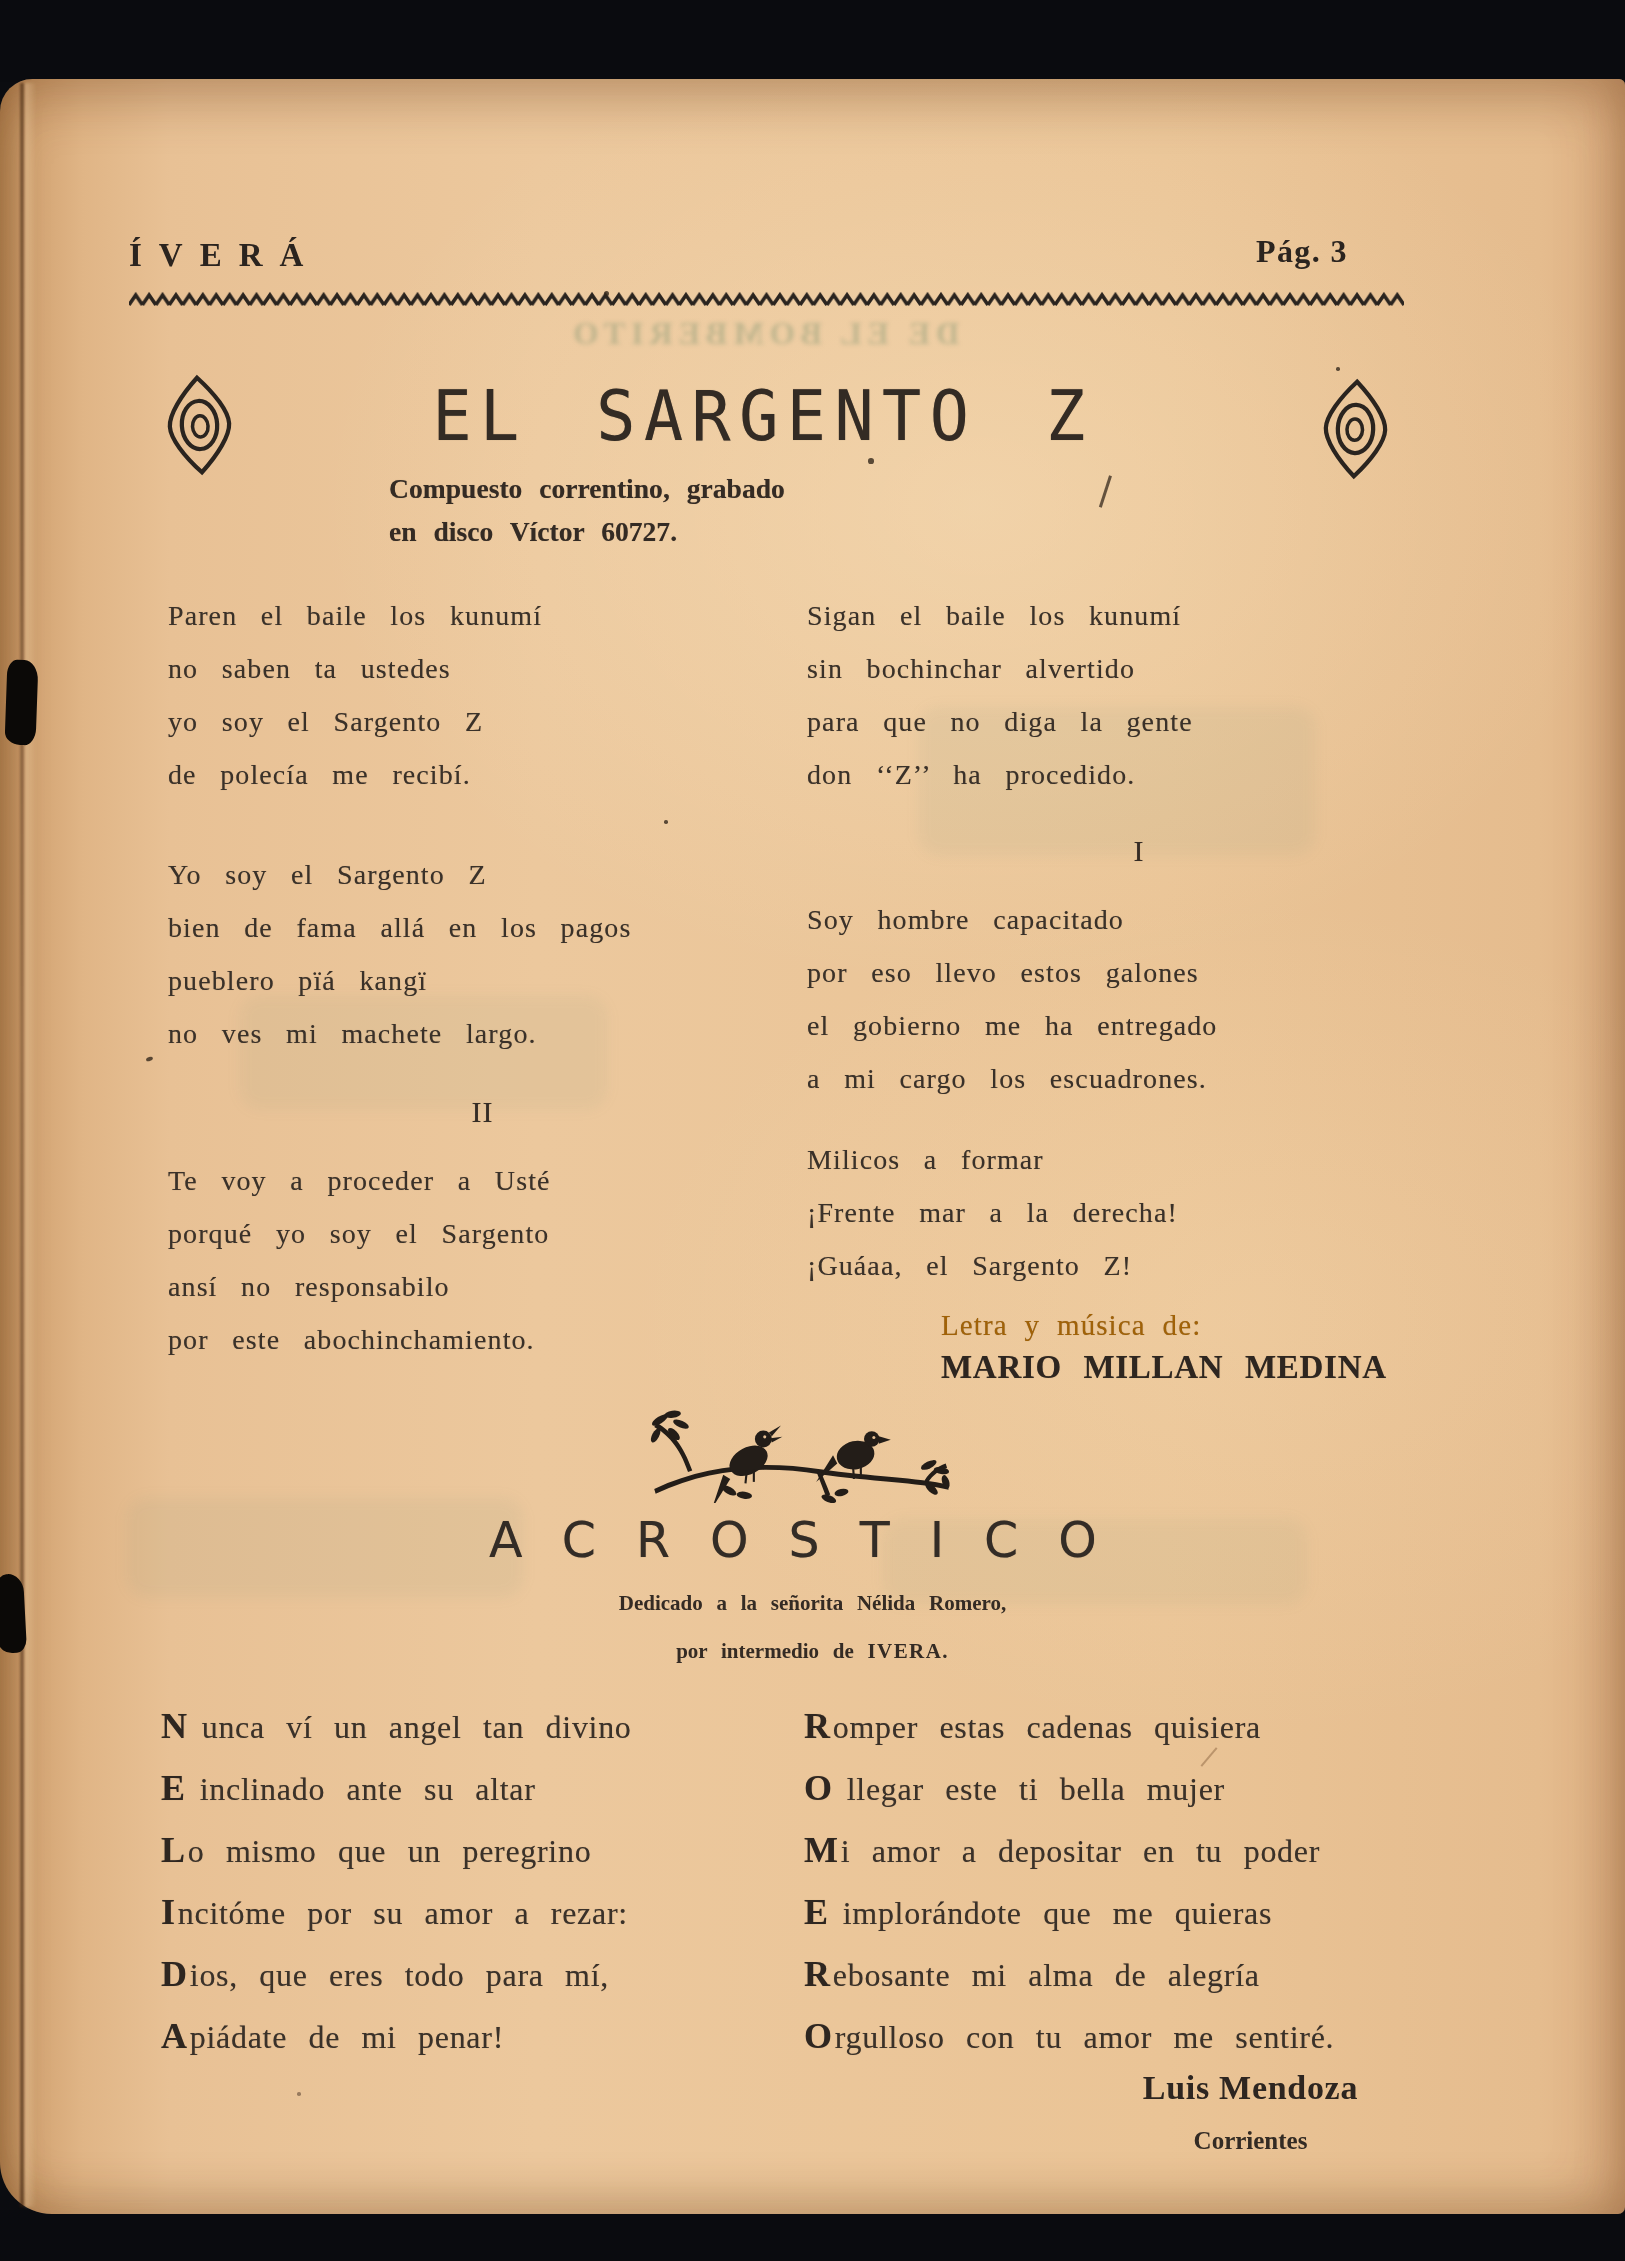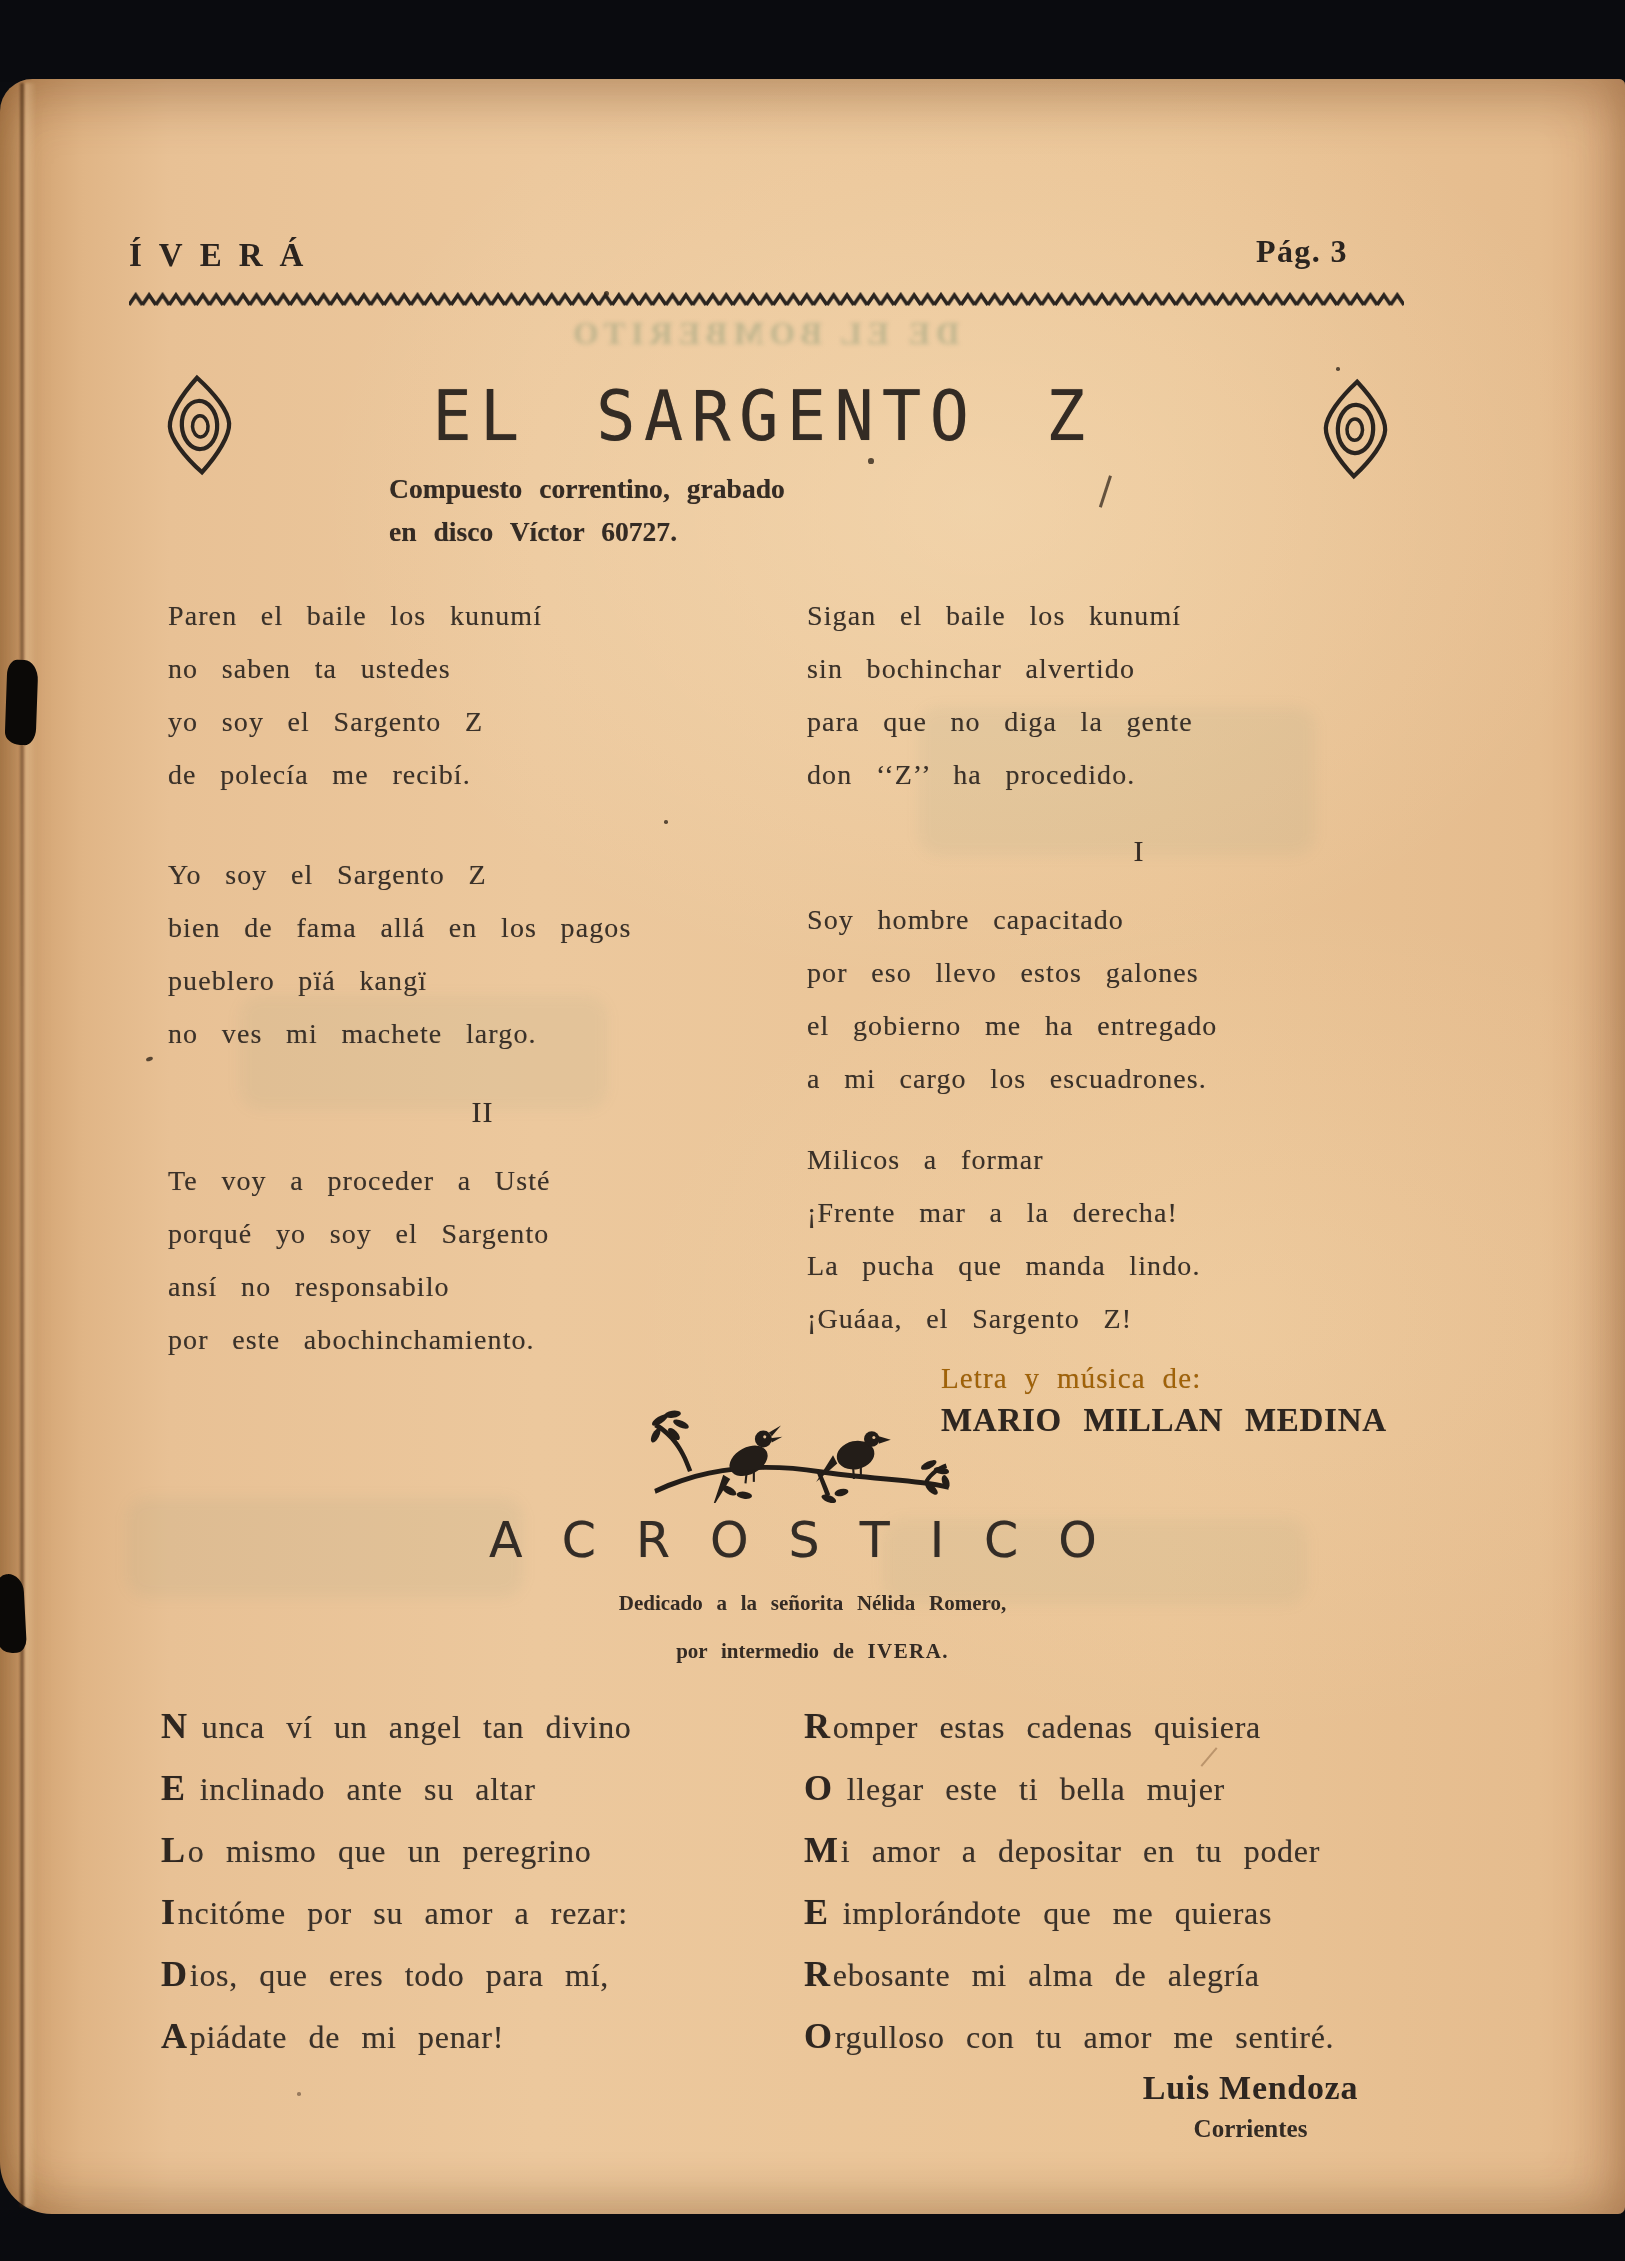--- a/index.html
+++ b/index.html
@@ -77,21 +77,21 @@
   .acrocol{line-height:62px;font-size:32px;letter-spacing:0.7px;word-spacing:12.7px;}
   .acroL{left:161px;top:1695px;width:643px;}
   .acroR{left:804px;top:1695px;width:777px;}
   .aline{height:62px;white-space:nowrap;}
   .ini{font-weight:bold;font-size:36px;color:#2e2620;}
   .rest{margin-left:2.1px;}
   .rest.gap{margin-left:14px;}
 
   .sig{left:1088px;top:2069px;width:325px;text-align:center;}
   .sig-name{font-size:34px;font-weight:bold;letter-spacing:0.7px;color:#2d2520;}
-  .sig-place{font-size:25px;font-weight:bold;margin-top:8px;color:#332b24;}
+  .sig-place{font-size:25px;font-weight:bold;margin-top:20px;color:#332b24;}
 
   .speck{position:absolute;background:rgba(52,40,28,.8);border-radius:50%;}
   .slash{position:absolute;background:rgba(54,40,28,.75);}
 </style>
 </head>
 <body>
 
 <div class="bar bar-top"></div>
 <div class="bar bar-bottom"></div>
 <div class="paper"></div>
@@ -163,21 +163,20 @@
   <div class="sectionmark mt-sec-r">I</div>
   <div>
     <div class="vline">Soy hombre capacitado</div>
     <div class="vline">por eso llevo estos galones</div>
     <div class="vline">el gobierno me ha entregado</div>
     <div class="vline">a mi cargo los escuadrones.</div>
   </div>
   <div class="mt-st3r">
     <div class="vline">Milicos a formar</div>
     <div class="vline">¡Frente mar a la derecha!</div>
-    <div class="vline">La pucha que manda lindo.</div>
     <div class="vline">¡Guáaa, el Sargento Z!</div>
   </div>
   <div class="credit">
     <div class="credit-label">Letra y música de:</div>
     <div class="credit-name">MARIO MILLAN MEDINA</div>
   </div>
 </div>
 
 <svg class="birds abs" width="314" height="107" viewBox="0 0 445 152">
   <g fill="#231d18" stroke="none">

